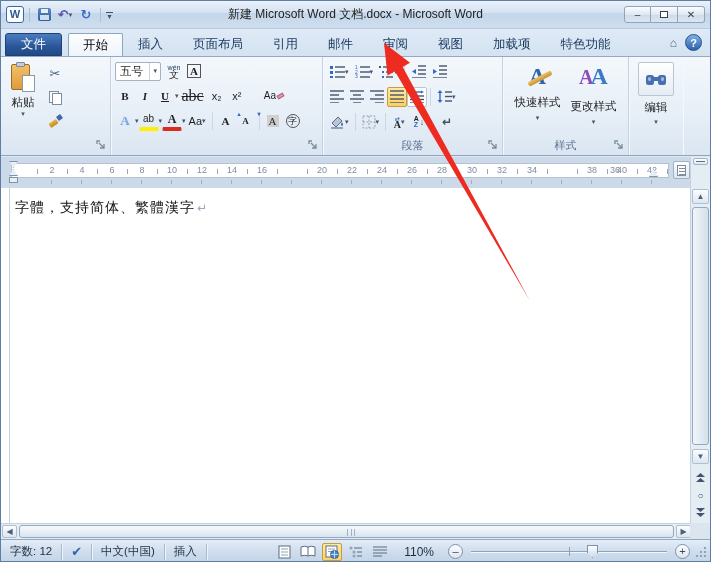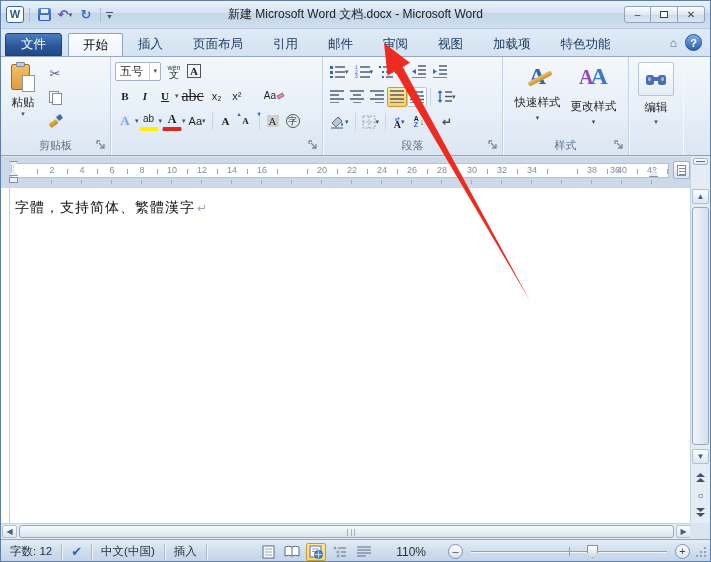--- a/index.html
+++ b/index.html
@@ -147,21 +147,21 @@
   .corner{position:absolute;right:0;top:522px;width:20px;height:16px;background:#dbe5f0;}
   
   .statusbar{position:absolute;left:0;top:538px;width:100%;height:24px;
     background:linear-gradient(#e3edf8,#cfdded 50%,#c2d4e8);border-top:1px solid #93a7bd;
     display:flex;align-items:center;font-size:11.5px;color:#1e2e3e;}
   .sseg{padding:0 9px;height:16px;display:flex;align-items:center;border-right:1px solid #a9bacd;box-shadow:1px 0 0 #eef4fa;}
   .scheck{color:#2f66b0;font-size:13px;font-weight:bold;}
   .status-right{margin-left:auto;display:flex;align-items:center;gap:4px;padding-right:4px;}
   .viewbtn{width:20px;height:18px;display:flex;align-items:center;justify-content:center;border:1px solid transparent;border-radius:2px;}
   .viewbtn.hl{background:linear-gradient(#fee9a6,#fbd267);border:1px solid #c79c3f;}
-  .zoomtxt{margin:0 18px;font-size:12px;}
+  .zoomtxt{margin:0 10px;font-size:12px;}
   .zbtn{width:15px;height:15px;border-radius:50%;border:1px solid #7d92a8;background:linear-gradient(#fdfdfe,#dce6f0);
     display:flex;align-items:center;justify-content:center;font-size:11px;color:#3b4c60;line-height:1;}
   .ztrack{position:relative;width:196px;height:15px;margin:0 4px;}
   .ztrack .line{position:absolute;left:0;right:0;top:7px;height:1px;background:#8fa3b8;box-shadow:0 1px 0 #f2f6fa;}
   .ztrack .notch{position:absolute;left:50%;top:3px;width:1px;height:9px;background:#8fa3b8;}
   .zthumb{position:absolute;left:116px;top:1px;width:11px;height:13px;background:linear-gradient(#fcfdfe,#cfdceb);
     border:1px solid #7d92a8;clip-path:polygon(0 0,100% 0,100% 55%,50% 100%,0 55%);}
   .resize-grip{width:10px;height:10px;position:relative;margin-left:2px;}
   .resize-grip:before{content:"";position:absolute;right:0;bottom:0;width:2px;height:2px;background:#8fa3b8;
     box-shadow:-4px 0 0 #8fa3b8,0 -4px 0 #8fa3b8,-8px 0 0 #8fa3b8,0 -8px 0 #8fa3b8,-4px -4px 0 #8fa3b8;}
@@ -261,21 +261,20 @@
               </div>
             <div class="mini">
                 <span class="copy-ic"></span>
               </div>
             <div class="mini">
                 <span class="brush-ic"></span>
               </div>
           </div>
         </div>
       </div>
-      <div class="rgroup-label">剪贴板</div>
       <svg class="dlg" viewBox="0 0 11 11">
           <path d="M1,4 V1 H4" fill="none" stroke="#7a8aa0" stroke-width="1.3"></path>
           <path d="M3,3 L8,8 M8,4 V8 H4" fill="none" stroke="#7a8aa0" stroke-width="1.3"></path>
         </svg>
     </div>
 
     <div class="rgroup" style="width:212px;">
       <div class="rcontent">
         <div class="row" style="height:24px;">
           <div class="combo" style="width:46px;">

